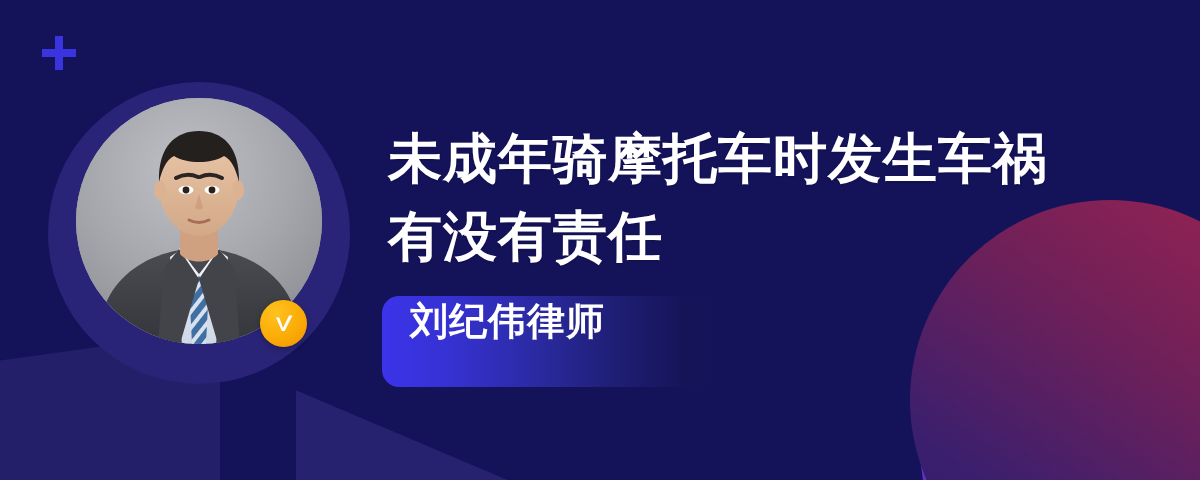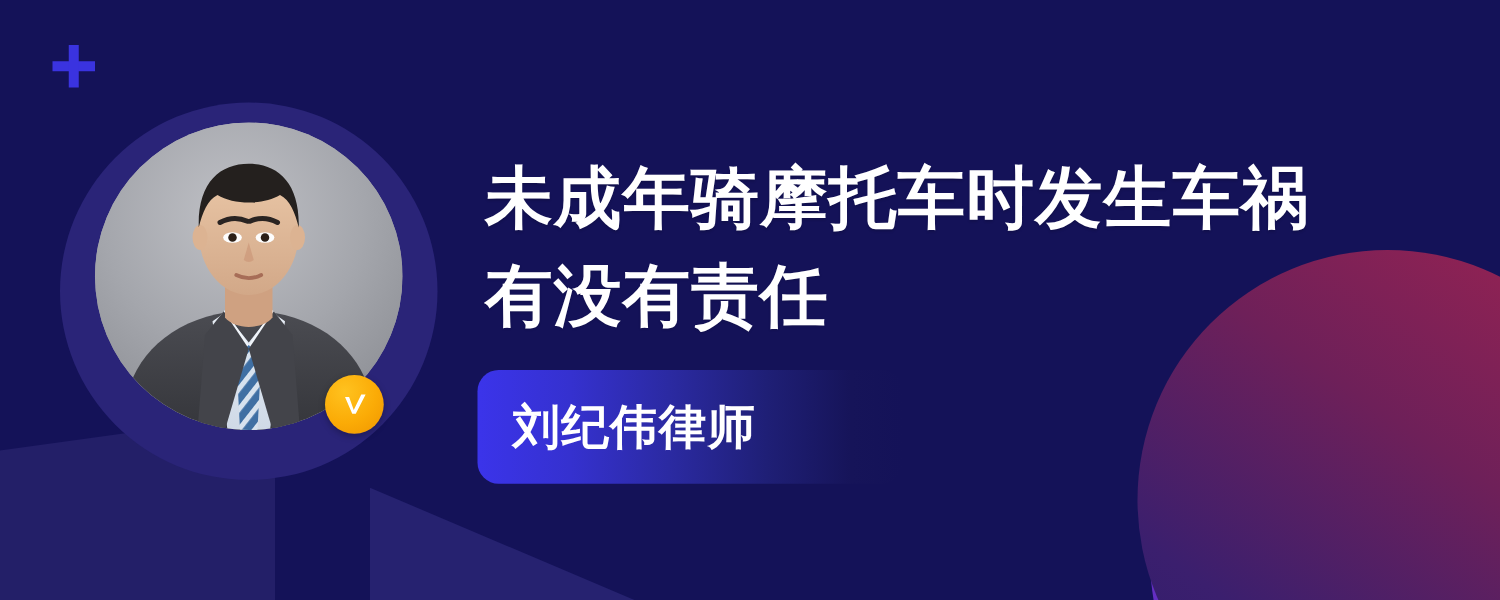--- a/index.html
+++ b/index.html
@@ -86,21 +86,21 @@
     white-space:pre-line;
     margin:0;
     text-shadow:0 1px 2px rgba(0,0,0,.15);
   }
 
   #name-badge{
     position:absolute;left:382px;top:296px;
     width:340px;height:91px;
     border-radius:17px;
     background:linear-gradient(90deg,#3b34ea 0%, #3531cf 22%, #2b2aa2 45%, #1f1f76 68%, #161459 88%, rgba(20,18,88,0) 100%);
-    display:flex;align-items:center;
+    display:flex;align-items:flex-start;
   }
   #name-text{
     color:#ffffff;
     font-size:38px;
     font-weight:bold;
     letter-spacing:1px;
     padding-left:28px;
     white-space:nowrap;
   }
 </style>

